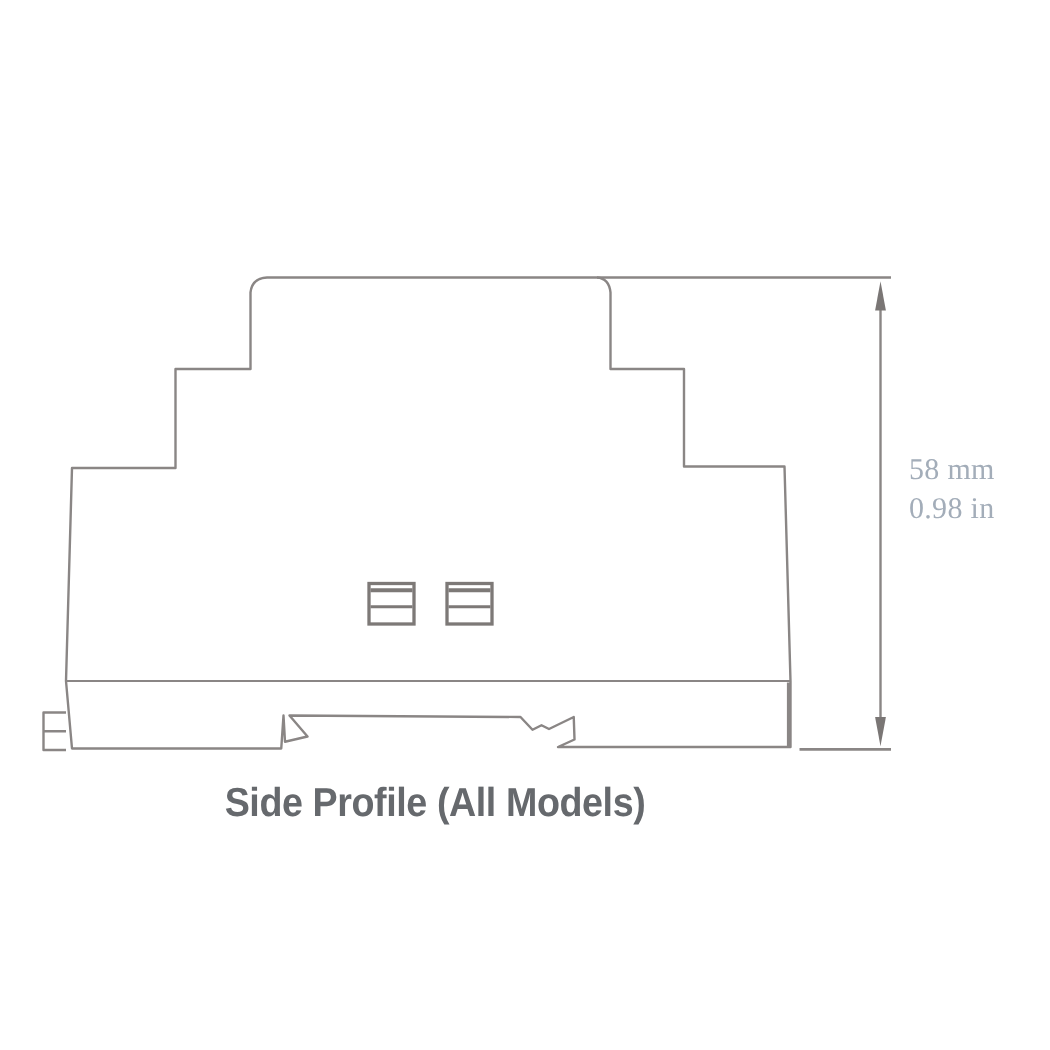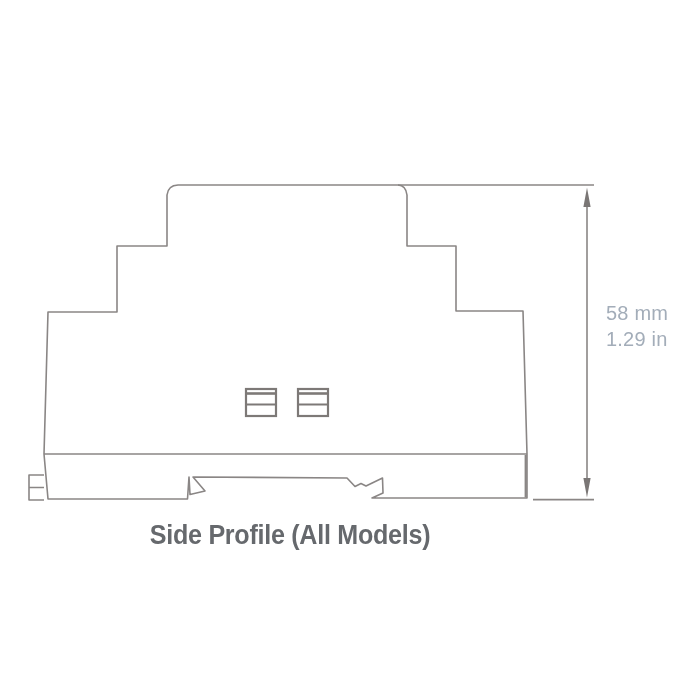--- a/index.html
+++ b/index.html
@@ -23,21 +23,21 @@
   .dim-label {
     position: absolute;
     left: 606px;
     top: 300px;
     font-size: 20px;
     line-height: 26px;
     color: #a3adb9;
     letter-spacing: 0.2px;
     white-space: nowrap;
   }
-  .dim-label span { display: block; }
+  .dim-label span { display: block; font-family: Liberation Serif, serif; }
   .caption {
     position: absolute;
     left: 290px;
     top: 520px;
     transform: translateX(-50%) scaleX(0.93);
     transform-origin: center top;
     font-size: 27px;
     font-weight: bold;
     color: #66696d;
     letter-spacing: -0.3px;
@@ -105,18 +105,18 @@
     <path d="M 533 499.6 L 594 499.6" fill="none" stroke="#8a8685" stroke-width="1.8"></path>
 
     <path d="M 587 204 L 587 481" fill="none" stroke="#8a8685" stroke-width="1.6"></path>
 
     <polygon points="583.4,207 587,187.5 590.6,207" fill="#7a7675"></polygon>
     <polygon points="583.4,478 587,497.5 590.6,478" fill="#7a7675"></polygon>
   </svg>
 
   <div class="dim-label">
     <span>58 mm</span>
-    <span>1.29 in</span>
+    <span>0.98 in</span>
   </div>
 
   <div class="caption">Side Profile (All Models)</div>
 
 </div>
 
 </body></html>

